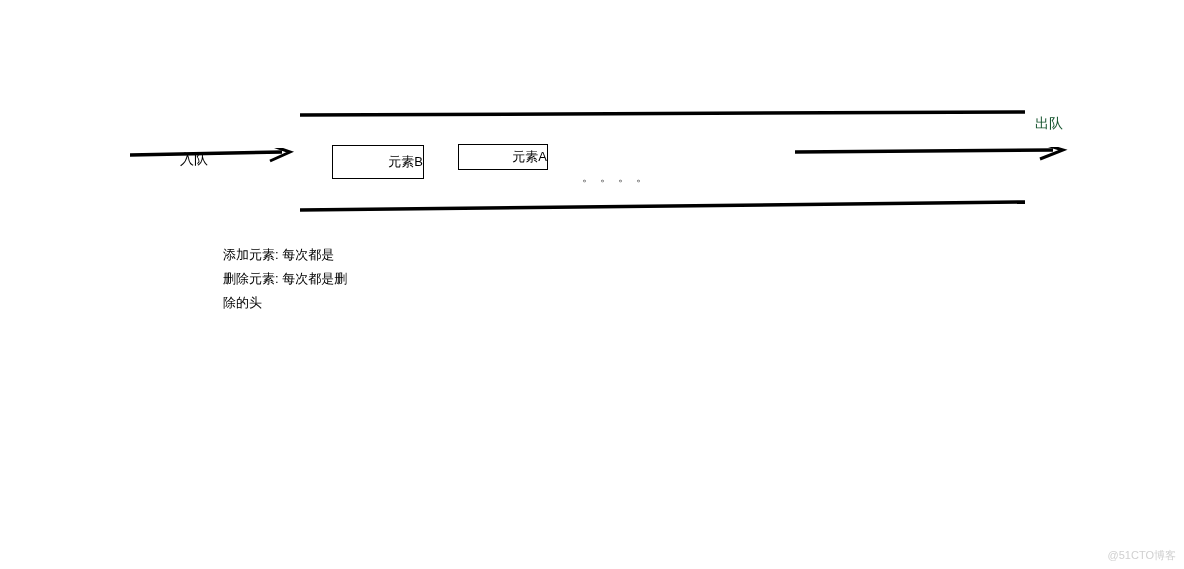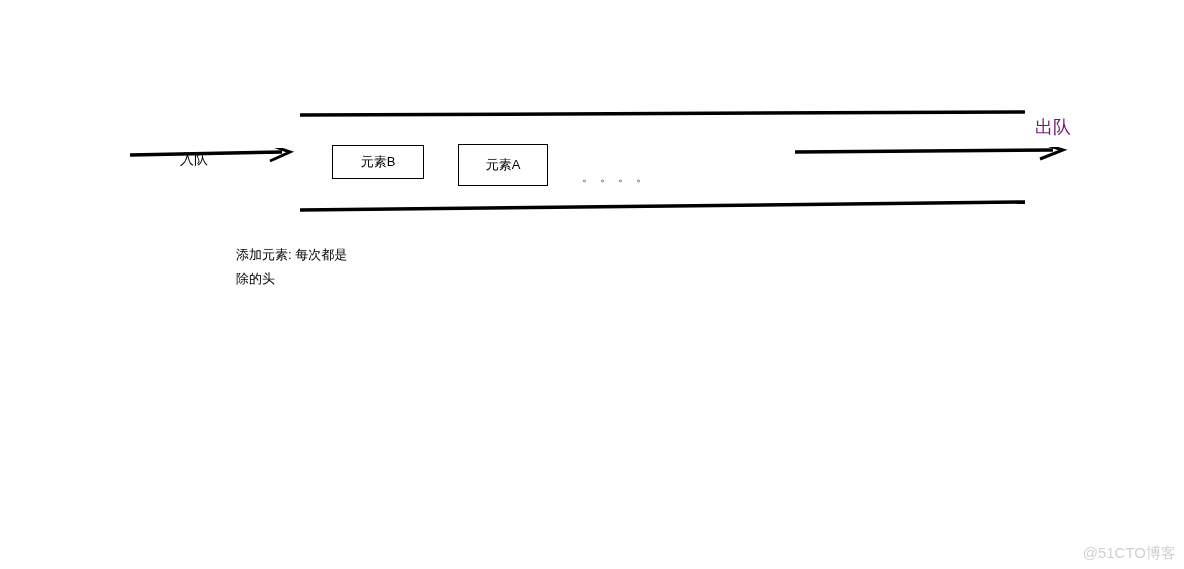--- a/index.html
+++ b/index.html
@@ -25,22 +25,22 @@
       left: 180px;
       top: 115px;
       font-size: 14px;
       color: #000;
       margin-top: 36px;
     }
     .label-dequeue {
       position: absolute;
       left: 1035px;
       top: 115px;
-      font-size: 18px;
-      color: #701a75;
+      font-size: 14px;
+      color: #14532d;
     }
     .arrow-in {
       position: absolute;
       left: 130px;
       top: 148px;
     }
     .arrow-out {
       position: absolute;
       left: 795px;
       top: 147px;
@@ -53,59 +53,58 @@
     .queue-bottom {
       position: absolute;
       left: 300px;
       top: 200px;
     }
     .element-box {
       position: absolute;
       border: 1px solid #000;
       display: flex;
       align-items: center;
-      justify-content: center;
+      justify-content: flex-end;
       font-size: 13px;
       color: #000;
       background: #fff;
     }
     .element-b {
       left: 332px;
       top: 145px;
       width: 92px;
       height: 34px;
     }
     .element-a {
       left: 458px;
       top: 144px;
       width: 90px;
-      height: 42px;
+      height: 26px;
     }
     .ellipsis {
       position: absolute;
       left: 582px;
       top: 169px;
       font-size: 12px;
       color: #333;
       letter-spacing: 6px;
     }
     .description {
       position: absolute;
       left: 223px;
       top: 243px;
       font-size: 13px;
       color: #000;
       line-height: 24px;
-      margin-left: 13px;
     }
     .watermark {
       position: absolute;
       right: 8px;
       bottom: 6px;
-      font-size: 15px;
+      font-size: 11px;
       color: #d0d0d0;
     }
   </style>
 </head>
 <body>
 
 <div class="canvas">
 
   <div class="label-enqueue">入队</div>
   <div class="label-dequeue">出队</div>
@@ -133,18 +132,19 @@
   </div>
 
   <div class="element-box element-a">
     <span>元素A</span>
   </div>
 
   <div class="ellipsis">。。。。</div>
 
   <div class="description">
     <div>添加元素:  每次都是</div>
+    <div>删除元素:  每次都是删</div>
     <div>除的头</div>
   </div>
 
   <div class="watermark">@51CTO博客</div>
 
 </div>
 
 </body></html>

